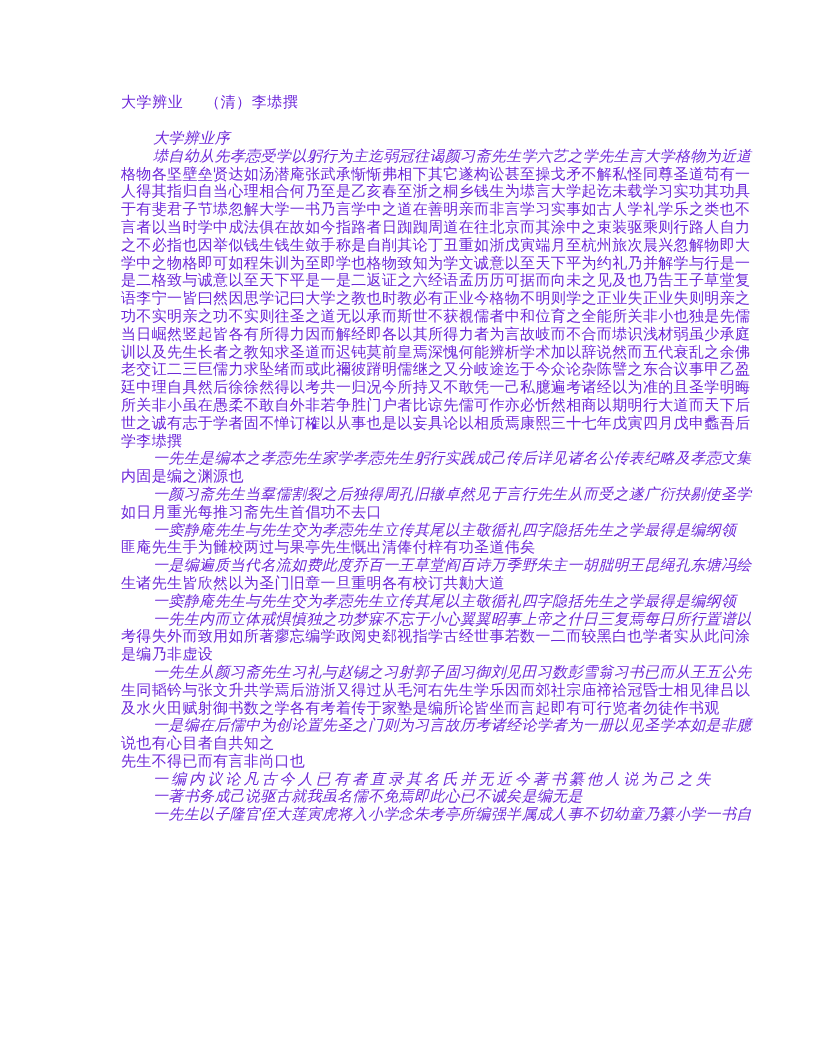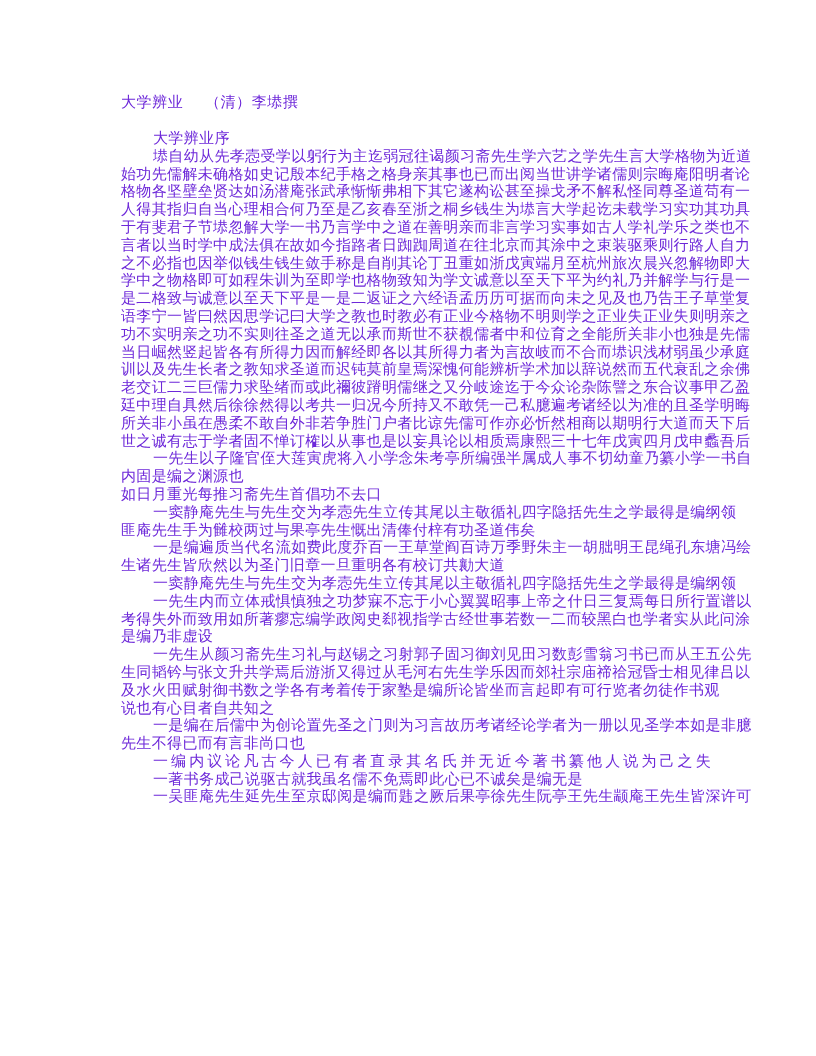--- a/index.html
+++ b/index.html
@@ -6,55 +6,56 @@
   body { width: 816px; height: 1056px; position: relative; overflow: hidden; }
   .page {
     position: absolute; left: 121px; top: 94px; width: 590px;
     font-family: "DejaVu Serif", "Liberation Serif", serif;
     color: #6d28d9; font-size: 15px; line-height: 17.8px;
   }
   .title-row { height: 18px; white-space: pre; letter-spacing: 0.6px; }
   .blank { height: 18px; }
   .line { display: block; height: 17.8px; white-space: nowrap; text-align: justify; text-align-last: justify; letter-spacing: 0.35px; }
   .line.short { text-align-last: left; }
-  .indent { padding-left: 32px; }
+  .indent { padding-left: 32px; font-style: italic; }
 </style>
 </head>
 <body>
 
 <div class="page">
   <div class="title-row"><span>大学辨业</span>    <span>（清）李塨撰</span></div>
   <div class="blank"></div>
   <div id="body">
     <div class="line short indent">大学辨业序</div>
     <div id="preface">
         <div class="line indent">塨自幼从先孝悫受学以躬行为主迄弱冠往谒颜习斋先生学六艺之学先生言大学格物为近道</div>
-        <div class="line">始功先儒解未确格如史记殷本纪手格之格身亲其事也已而出阅当世讲学诸儒则宗晦庵阳明者论</div>
         <div class="line">格物各坚壁垒贤达如汤潜庵张武承惭惭弗相下其它遂构讼甚至操戈矛不解私怪同尊圣道苟有一</div>
         <div class="line">人得其指归自当心理相合何乃至是乙亥春至浙之桐乡钱生为塨言大学起讫未载学习实功其功具</div>
         <div class="line">于有斐君子节塨忽解大学一书乃言学中之道在善明亲而非言学习实事如古人学礼学乐之类也不</div>
         <div class="line">言者以当时学中成法俱在故如今指路者日踟踟周道在往北京而其涂中之束装驱乘则行路人自力</div>
         <div class="line">之不必指也因举似钱生钱生敛手称是自削其论丁丑重如浙戊寅端月至杭州旅次晨兴忽解物即大</div>
         <div class="line">学中之物格即可如程朱训为至即学也格物致知为学文诚意以至天下平为约礼乃并解学与行是一</div>
         <div class="line">是二格致与诚意以至天下平是一是二返证之六经语孟历历可据而向未之见及也乃告王子草堂复</div>
         <div class="line">语李宁一皆曰然因思学记曰大学之教也时教必有正业今格物不明则学之正业失正业失则明亲之</div>
         <div class="line">功不实明亲之功不实则往圣之道无以承而斯世不获覩儒者中和位育之全能所关非小也独是先儒</div>
         <div class="line">当日崛然竖起皆各有所得力因而解经即各以其所得力者为言故岐而不合而塨识浅材弱虽少承庭</div>
         <div class="line">训以及先生长者之教知求圣道而迟钝莫前皇焉深愧何能辨析学术加以辞说然而五代衰乱之余佛</div>
         <div class="line">老交讧二三巨儒力求坠绪而或此禰彼蹐明儒继之又分岐途迄于今众论杂陈譬之东合议事甲乙盈</div>
         <div class="line">廷中理自具然后徐徐然得以考共一归况今所持又不敢凭一己私臆遍考诸经以为准的且圣学明晦</div>
         <div class="line">所关非小虽在愚柔不敢自外非若争胜门户者比谅先儒可作亦必忻然相商以期明行大道而天下后</div>
         <div class="line">世之诚有志于学者固不惮订榷以从事也是以妄具论以相质焉康熙三十七年戊寅四月戊申蠡吾后</div>
+        <div class="line short">学李塨撰</div>
       </div>
     <div id="fanli">
         <div>
-          <div class="line indent">一先生以子隆官侄大莲寅虎将入小学念朱考亭所编强半属成人事不切幼童乃纂小学一书自</div>
+          <div class="line indent">一先生是编本之孝悫先生家学孝悫先生躬行实践成己传后详见诸名公传表纪略及孝悫文集</div>
           <div class="line short">内固是编之渊源也</div>
         </div>
         <div>
+          <div class="line indent">一颜习斋先生当羣儒割裂之后独得周孔旧辙卓然见于言行先生从而受之遂广衍抉剔使圣学</div>
           <div class="line short">如日月重光每推习斋先生首倡功不去口</div>
         </div>
         <div>
           <div class="line indent">一窦静庵先生与先生交为孝悫先生立传其尾以主敬循礼四字隐括先生之学最得是编纲领</div>
           <div class="line short">匪庵先生手为雠校两过与果亭先生慨出清俸付梓有功圣道伟矣</div>
         </div>
         <div>
           <div class="line indent">一是编遍质当代名流如费此度乔百一王草堂阎百诗万季野朱主一胡朏明王昆绳孔东塘冯绘</div>
           <div class="line short">生诸先生皆欣然以为圣门旧章一旦重明各有校订共勷大道</div>
         </div>
@@ -65,30 +66,30 @@
           <div class="line indent">一先生内而立体戒惧慎独之功梦寐不忘于小心翼翼昭事上帝之什日三复焉每日所行置谱以</div>
           <div class="line">考得失外而致用如所著瘳忘编学政阅史郄视指学古经世事若数一二而较黑白也学者实从此问涂</div>
           <div class="line short">是编乃非虚设</div>
         </div>
         <div>
           <div class="line indent">一先生从颜习斋先生习礼与赵锡之习射郭子固习御刘见田习数彭雪翁习书已而从王五公先</div>
           <div class="line">生同韬钤与张文升共学焉后游浙又得过从毛河右先生学乐因而郊社宗庙禘祫冠昏士相见律吕以</div>
           <div class="line short">及水火田赋射御书数之学各有考着传于家塾是编所论皆坐而言起即有可行览者勿徒作书观</div>
         </div>
         <div>
+          <div class="line indent">一是编在后儒中为创论置先圣之门则为习言故历考诸经论学者为一册以见圣学本如是非臆</div>
           <div class="line short">说也有心目者自共知之</div>
-          <div class="line indent">一是编在后儒中为创论置先圣之门则为习言故历考诸经论学者为一册以见圣学本如是非臆</div>
         </div>
         <div>
           <div class="line short">先生不得已而有言非尚口也</div>
         </div>
         <div>
           <div class="line indent">一编内议论凡古今人已有者直录其名氏并无近今著书纂他人说为己之失</div>
         </div>
         <div>
           <div class="line indent short">一著书务成己说驱古就我虽名儒不免焉即此心已不诚矣是编无是</div>
         </div>
         <div>
-          <div class="line indent">一吴匪庵先生延先生至京邸阅是编而韪之厥后果亭徐先生阮亭王先生颛庵王先生皆深许可</div>
+          <div class="line indent">一先生以子隆官侄大莲寅虎将入小学念朱考亭所编强半属成人事不切幼童乃纂小学一书自</div>
         </div>
       </div>
   </div>
 </div>
 
 </body></html>

